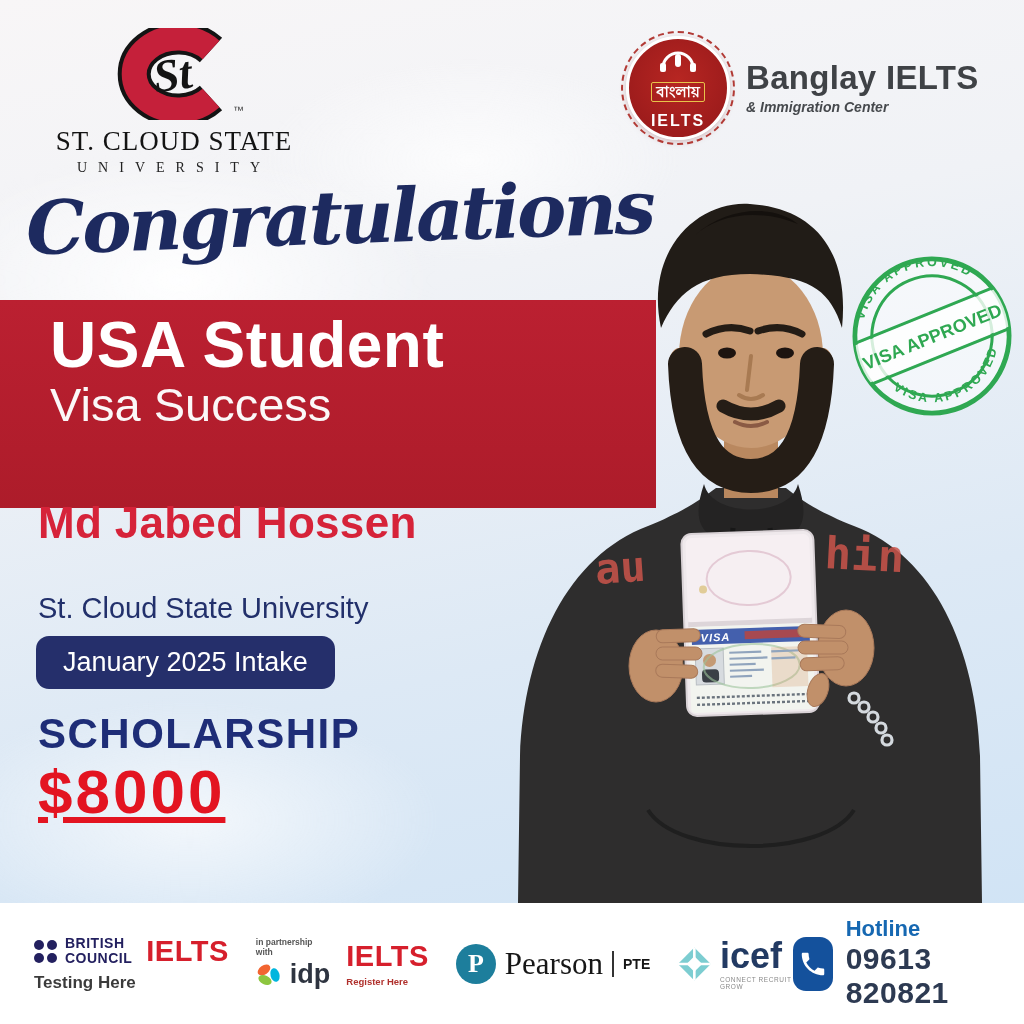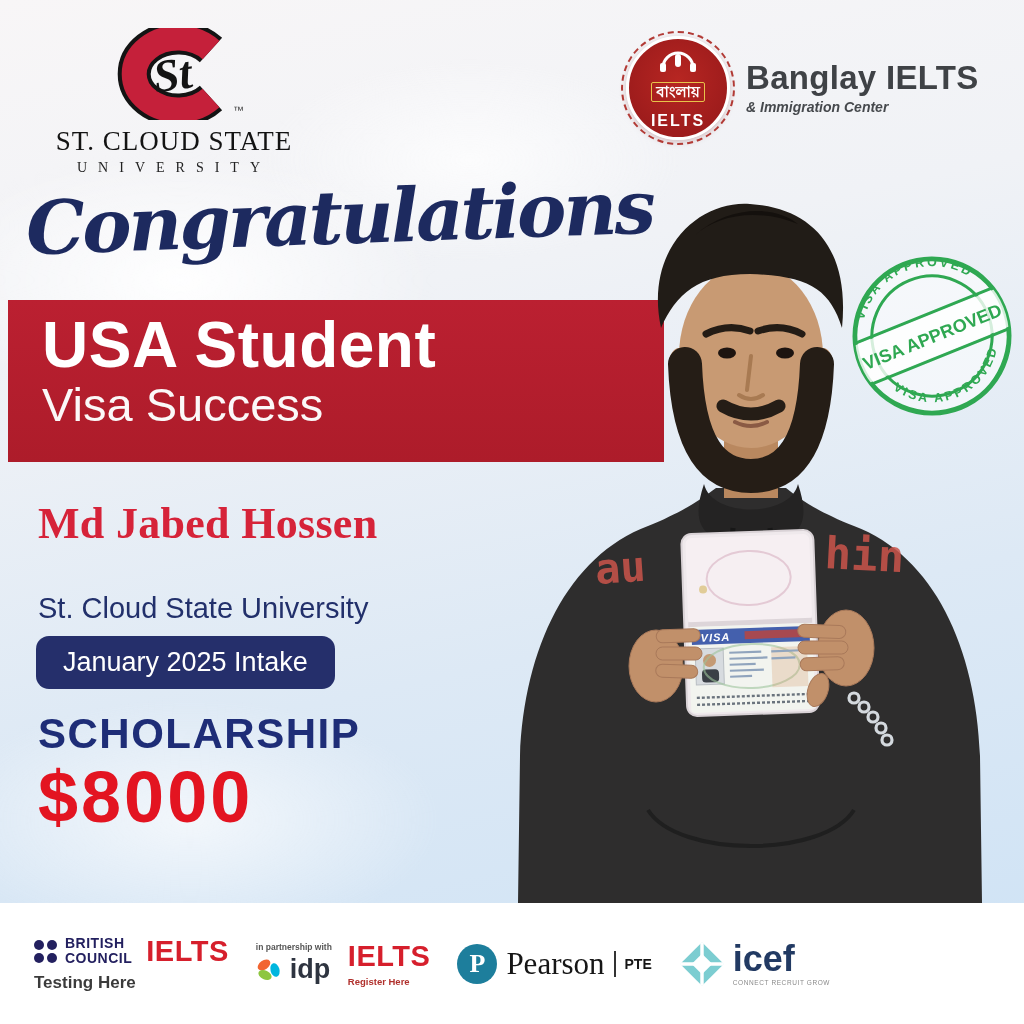--- a/index.html
+++ b/index.html
@@ -28,34 +28,34 @@
   .bng-ielts { color:#fff; font-size:16px; font-weight:800; letter-spacing:2px; }
   .bng-title { font-size:33px; font-weight:800; color:#3f4246; letter-spacing:.3px; line-height:1.05; }
   .bng-sub { font-size:14px; font-style:italic; font-weight:700; color:#46494d; margin-top:4px; }
 
   
   .congrats { position:absolute; left:26px; top:176px; width:540px;
     font-family:"DejaVu Serif", serif; font-style:italic; font-weight:700;
     font-size:74px; color:#1d2a5f; letter-spacing:-3px; transform:rotate(-2deg); }
 
   
-  .banner { position:absolute; left:8px; top:300px; width:656px; height:162px; z-index:1;
-    background:linear-gradient(180deg,#bb2031,#ad1c2a); padding:13px 0 0 34px; }
+  .banner { position:absolute; left:0; top:300px; width:656px; height:208px; z-index:1;
+    background:linear-gradient(180deg,#bb2031,#ad1c2a); padding:13px 0 0 50px; }
   .banner-l1 { font-size:64px; font-weight:800; color:#fff; line-height:1.02; letter-spacing:.5px; }
   .banner-l2 { font-size:47px; font-weight:400; color:#fbf8f8; line-height:1.15; }
 
   
   .info { position:absolute; left:38px; z-index:2; }
   .name { top:498px; font-size:44px; font-weight:800; color:#d62339; letter-spacing:.3px; }
   .program { top:556px; font-size:29px; font-weight:500; color:#22306b; }
   .university { top:592px; font-size:29px; font-weight:500; color:#22306b; }
   .intake { position:absolute; left:36px; top:636px; z-index:2; background:#252f6b; color:#fff;
     font-size:27px; font-weight:500; padding:11px 27px; border-radius:13px; }
   .sch-label { top:710px; font-size:42px; font-weight:800; color:#1e2d77; letter-spacing:1.5px; }
-  .sch-amount { top:756px; font-size:72px; font-weight:800; color:#e31421; letter-spacing:3px; }
+  .sch-amount { top:756px; font-size:62px; font-weight:800; color:#e31421; letter-spacing:3px;text-decoration:underline; }
 
   
   .person { position:absolute; left:498px; top:196px; width:486px; height:707px; z-index:3; }
   .stamp { position:absolute; left:840px; top:244px; width:184px; height:184px; z-index:4; transform:rotate(-22deg); }
 
   
   .footer { position:absolute; left:0; top:903px; width:1024px; height:121px; background:#fff; z-index:5;
     display:flex; align-items:center; padding:0 34px; }
   .pgroup { display:flex; flex-direction:column; align-items:flex-start; }
   .prow { display:flex; align-items:center; }
@@ -213,21 +213,21 @@
     </g>
     <text x="92" y="99" text-anchor="middle" font-size="18" font-weight="900" fill="#2fa852" textLength="148" lengthAdjust="spacingAndGlyphs">VISA APPROVED</text>
     <text font-size="12.5" font-weight="800" fill="#2fa852" letter-spacing="2.5">
       <textPath href="#arcTop" startOffset="50%" text-anchor="middle">VISA APPROVED</textPath>
     </text>
     <text font-size="12.5" font-weight="800" fill="#2fa852" letter-spacing="2.5">
       <textPath href="#arcBottom" startOffset="50%" text-anchor="middle">VISA APPROVED</textPath>
     </text>
   </svg>
 
-  <div class="info name" style="position:absolute;font-family:Liberation Serif, serif;">Md Jabed Hossen</div>
+  <div class="info name" style="position:absolute;">Md Jabed Hossen</div>
   <div class="info university" style="position:absolute;">St. Cloud State University</div>
   <div class="intake">January 2025 Intake</div>
   <div class="info sch-label" style="position:absolute;">SCHOLARSHIP</div>
   <div class="info sch-amount" style="position:absolute;">$8000</div>
 
   <div class="footer">
 
     <div class="pgroup gap26">
       <div class="prow">
         <div class="dots">
@@ -275,14 +275,25 @@
         <polygon points="20,1 39,20 20,39 1,20" fill="#7ccdd1"></polygon>
         <polygon points="20,11 29,20 20,29 11,20" fill="#ffffff"></polygon>
         <path d="M1,20 H39 M20,1 V39" stroke="#ffffff" stroke-width="3"></path>
       </svg>
       <div class="pgroup" style="align-items:flex-start;">
         <span class="icef-word">icef</span>
         <span class="icef-tag">CONNECT RECRUIT GROW</span>
       </div>
     </div>
 
+    <div class="hotline">
+      <div class="hot-icon">
+        <svg width="30" height="30" viewBox="0 0 24 24">
+          <path fill="#ffffff" d="M6.62 10.79c1.44 2.83 3.76 5.14 6.59 6.59l2.2-2.2c.27-.27.67-.36 1.02-.24 1.12.37 2.33.57 3.57.57.55 0 1 .45 1 1V20c0 .55-.45 1-1 1-9.39 0-17-7.61-17-17 0-.55.45-1 1-1h3.5c.55 0 1 .45 1 1 0 1.25.2 2.45.57 3.57.11.35.03.74-.25 1.02l-2.2 2.2z"></path>
+        </svg>
+      </div>
+      <div>
+        <div class="hot-label">Hotline</div>
+        <div class="hot-number">09613 820821</div>
+      </div>
+    </div>
   </div>
 </div>
 
 </body></html>

